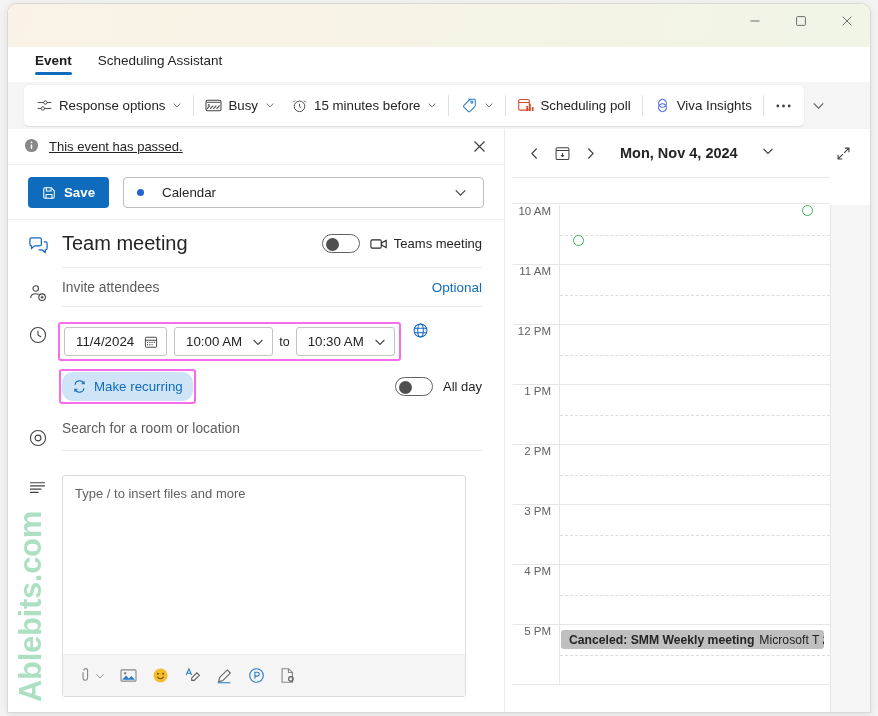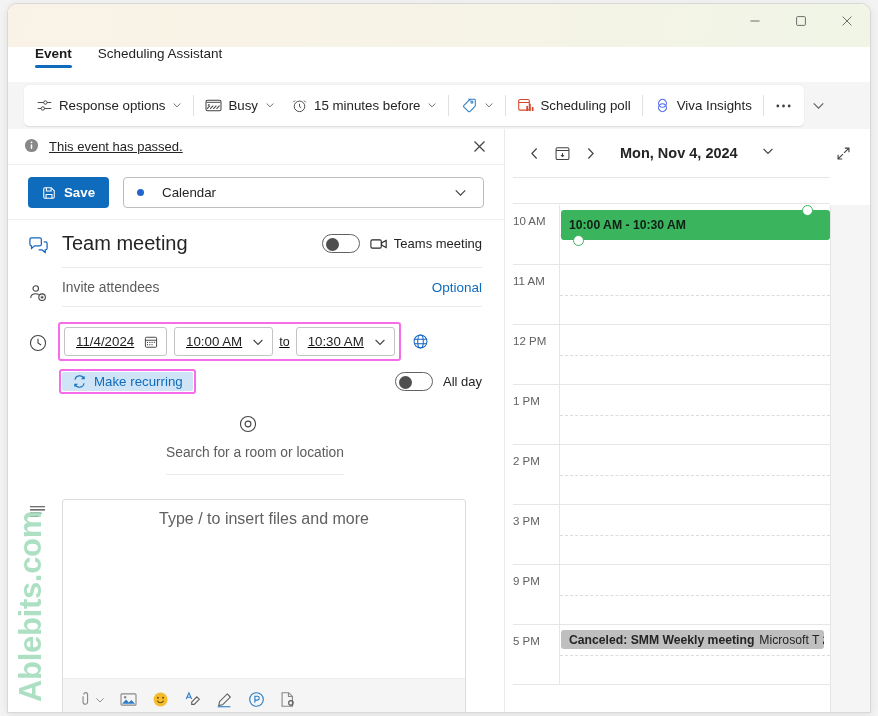--- a/index.html
+++ b/index.html
@@ -37,21 +37,21 @@
     width: 46px; height: 34px;
     display: flex; align-items: center; justify-content: center;
     color: #6d6f6d;
   }
   .wbtn svg { display: block; }
 
   
   .tabstrip {
     height: 35px;
     background: #ffffff;
-    display: flex; align-items: flex-start;
+    display: flex; align-items: center;
     padding-left: 18px;
     gap: 8px;
   }
   .tab {
     position: relative;
     padding: 0 9px 7px 9px;
     font-size: 13.5px;
     color: #242424;
     line-height: 1;
     white-space: nowrap;
@@ -174,21 +174,21 @@
 
   .attendee-row { padding-top: 12px; padding-bottom: 10px; }
   .attendee-inner {
     flex: 1; display: flex; align-items: center;
     border-bottom: 1px solid #ebebeb; padding-bottom: 11px;
   }
   .attendee-placeholder { flex: 1; font-size: 13.8px; color: #5c5c5c; }
   .optional-link { font-size: 13.5px; color: #0f6cbd; }
 
   
-  .datetime-row { padding-top: 5px; align-items: center; text-decoration: underline; }
+  .datetime-row { padding-top: 5px; align-items: flex-start; }
   .dt-group {
     display: flex; align-items: center; gap: 0;
     border: 2px solid #f76ce8; border-radius: 3px;
     padding: 3px 4px 3px 4px;
     margin-left: -4px;
   }
   .dt-field {
     height: 29px;
     border: 1px solid #c4c4c4; border-radius: 3px;
     display: flex; align-items: center;
@@ -201,31 +201,31 @@
   .dt-to { font-size: 12.5px; color: #242424; margin: 0 6px; }
   .globe { margin-left: 11px; display:flex; align-items:center; }
 
   .recur-row { padding-top: 8px; align-items: center; }
   .recur-btn-wrap {
     border: 2px solid #f76ce8; border-radius: 3px;
     padding: 1px; margin-left: -3px;
   }
   .recur-btn {
     display: flex; align-items: center; gap: 7px;
-    height: 19px; padding: 0 10px;
+    height: 29px; padding: 0 10px;
     background: #cfe4f7;
-    border-radius: 2px;
+    border-radius: 11px;
     font-size: 13.3px; color: #0f6cbd;
     white-space: nowrap;
     text-align: center;
   }
   .recur-spacer { flex: 1; }
   .allday-group { display: flex; align-items: center; gap: 10px; }
 
-  .location-row { padding-top: 17px; padding-bottom: 14px; align-items: center; flex-direction: column; }
+  .location-row { padding-top: 17px; padding-bottom: 14px; align-items: center; }
   .location-inner {
     flex: 1; display: flex; align-items: center;
     border-bottom: 1px solid #ebebeb; padding-bottom: 14px;
   }
   .loc-placeholder { flex: 1; font-size: 13.8px; color: #5c5c5c; }
   .inperson-group { display: flex; align-items: center; gap: 10px; }
   .toggle.round-lg { width: 40px; height: 21px; border-radius: 11px; }
   .toggle.round-lg .knob { width: 13px; height: 13px; left: 4px; top: 3px; }
 
   
@@ -234,21 +234,21 @@
     flex: 1;
     border: 1px solid #dcdcdc; border-radius: 3px;
     height: 222px;
     display: flex; flex-direction: column;
     background: #ffffff;
     margin-right: 16px;
   }
   .editor-area {
     flex: 1;
     padding: 10px 12px;
-    font-size: 16px; color: #616161; text-align: center;
+    font-size: 13px; color: #616161;
   }
   .editor-toolbar {
     height: 42px;
     background: #f5f5f5;
     border-top: 1px solid #ececec;
     display: flex; align-items: center;
     padding: 0 8px;
     gap: 2px;
   }
   .etb {
@@ -318,22 +318,22 @@
     border-bottom: 1px solid #e6e6e6;
   }
   .hour-row::after {
     content: "";
     position: absolute; left: 47px; right: 0; top: 30px;
     border-top: 1px dashed #dcdcdc;
   }
   .hour-label {
     width: 47px; flex: 0 0 47px;
     font-size: 11.5px; color: #616161;
-    text-align: left;
-    padding-right: 8px; padding-top: 10px;
+    text-align: right;
+    padding-right: 8px; padding-top: 0;
     border-right: 1px solid #e6e6e6;
   }
   .hour-cell { flex: 1; }
 
   .cal-event {
     position: absolute;
     border-radius: 3px;
     padding: 4px 8px;
     font-size: 12.2px;
     overflow: hidden; white-space: nowrap;
@@ -804,31 +804,28 @@
             </div>
             <div class="hour-row">
               <div class="hour-label">2 PM</div>
               <div class="hour-cell"></div>
             </div>
             <div class="hour-row">
               <div class="hour-label">3 PM</div>
               <div class="hour-cell"></div>
             </div>
             <div class="hour-row">
-              <div class="hour-label">9 PM</div>
+              <div class="hour-label">4 PM</div>
               <div class="hour-cell"></div>
             </div>
             <div class="hour-row">
               <div class="hour-label">5 PM</div>
               <div class="hour-cell"></div>
             </div>
 
-            <div class="cal-event ev-green" style="left:48px; right:0; top:5px; height:30px;">
-              <span>10:00 AM - 10:30 AM</span>
-            </div>
             <span class="handle" style="right:17px; top:0px;"></span>
             <span class="handle" style="left:60px; top:30px;"></span>
 
             <div class="cal-event ev-gray" style="left:48px; right:6px; top:425px; height:19px;">
               <span class="ev-strong">Canceled: SMM Weekly meeting</span>
               <span class="ev-light">Microsoft T</span>
               <span class="ico" style="margin-left:2px;">
                 <svg width="13" height="13" viewBox="0 0 16 16" fill="none" stroke="#242424" stroke-width="1.2">
                   <path d="M3.2 6.1A4.9 4.9 0 0112.6 5"></path>
                   <path d="M12.8 9.9A4.9 4.9 0 013.4 11"></path>

